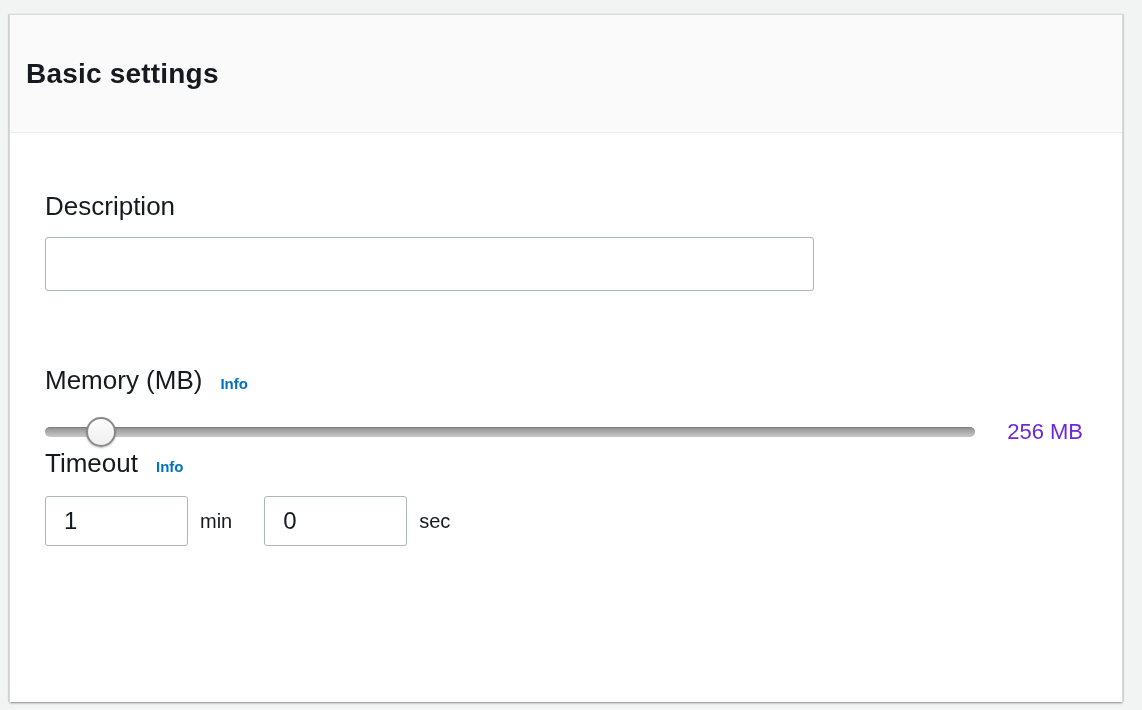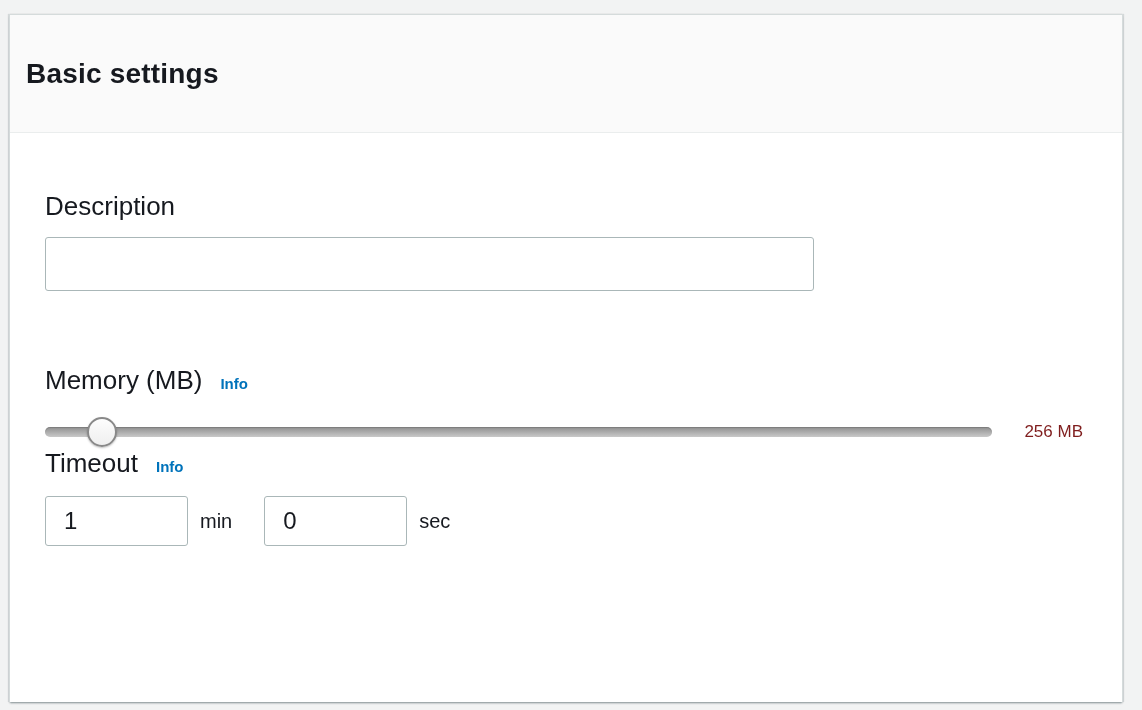--- a/index.html
+++ b/index.html
@@ -101,22 +101,22 @@
     width:30px; height:30px;
     margin:-15px 0 0 -15px;
     border-radius:50%;
     background:linear-gradient(#fdfdfd, #efefef);
     border:2px solid #898989;
     box-shadow:0 1px 2px rgba(0,0,0,.25);
     cursor:grab;
   }
   .memory-value {
     flex:0 0 auto;
-    font-size:17px;
-    color:#7f1d1d;
+    font-size:22px;
+    color:#6d28d9;
     white-space:nowrap;
     padding-right:4px;
   }
 
   .timeout-section { }
   .timeout-row {
     display:flex;
     align-items:center;
     margin-top:17px;
   }

